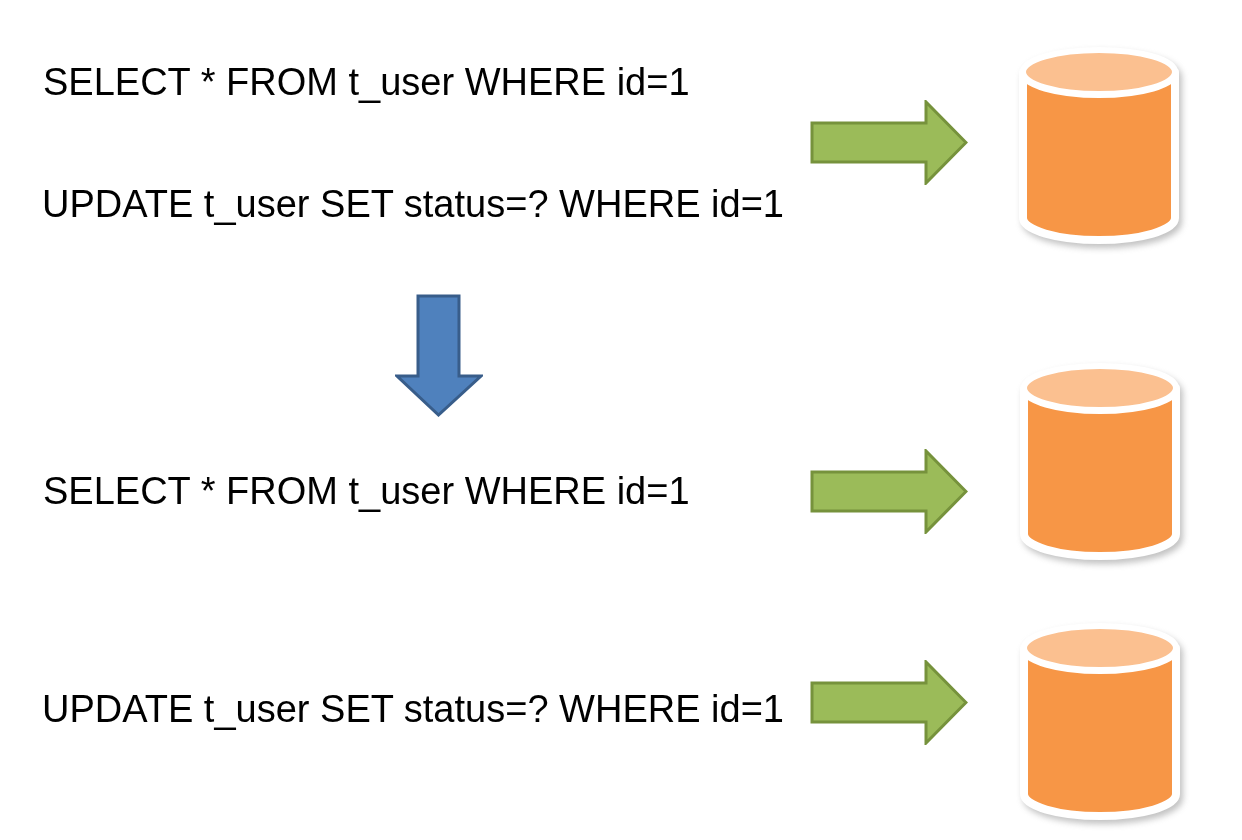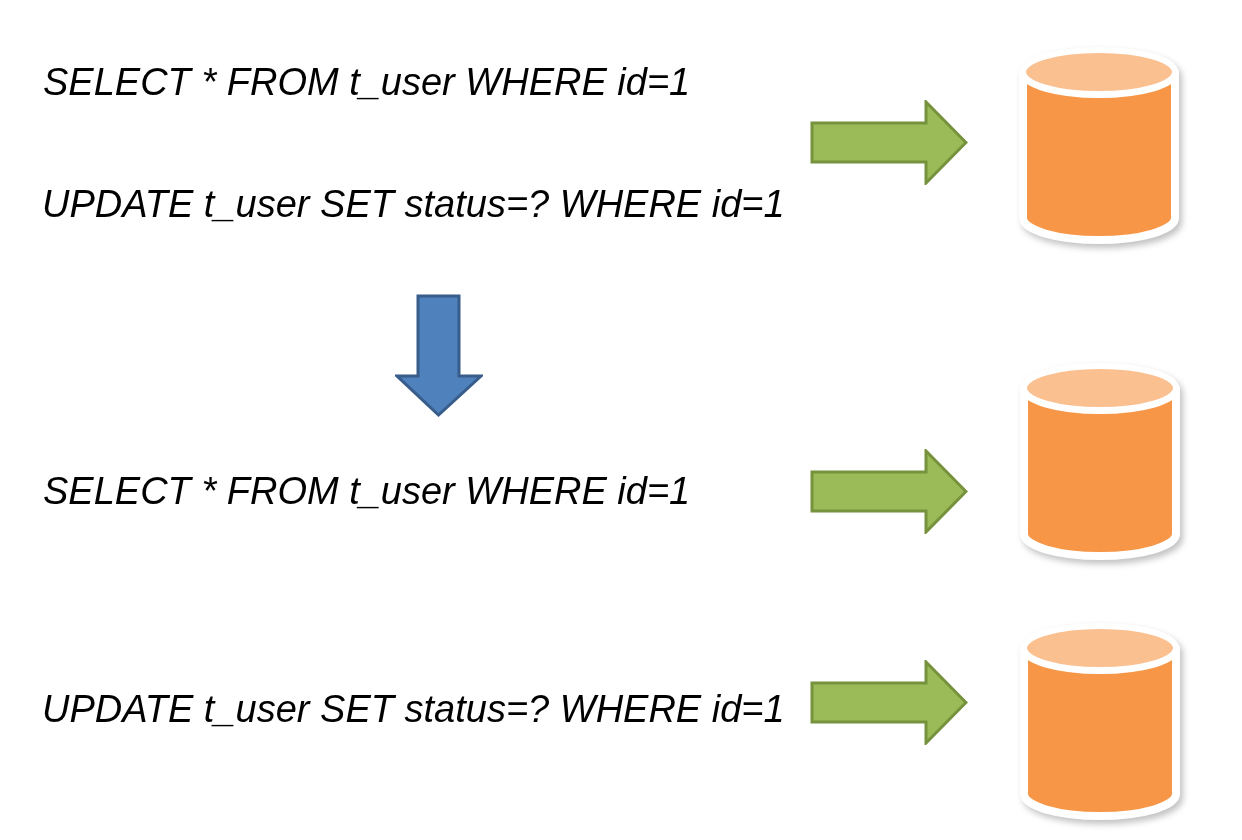--- a/index.html
+++ b/index.html
@@ -7,21 +7,20 @@
     padding: 0;
     background: #FFFFFF;
   }
   .canvas {
     position: relative;
     width: 1242px;
     height: 840px;
     background: #FFFFFF;
     overflow: hidden;
     font-family: "Liberation Sans", "DejaVu Sans", sans-serif;
-    font-style: italic;
   }
   .sql-text {
     position: absolute;
     font-size: 38px;
     line-height: 44px;
     color: #000000;
     white-space: nowrap;
   }
   .icon-abs {
     position: absolute;

